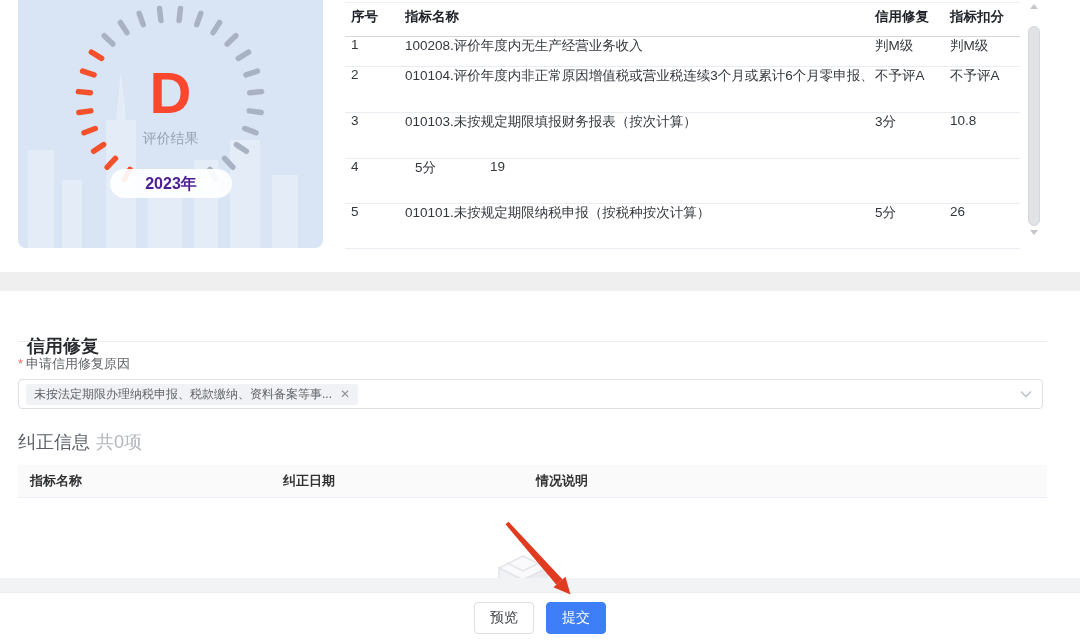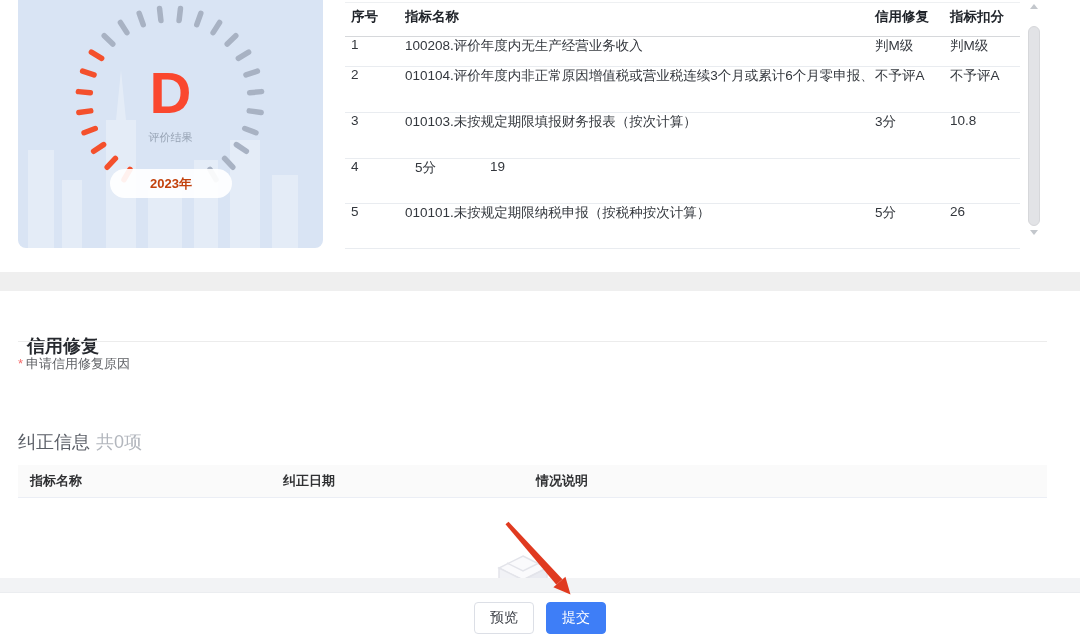--- a/index.html
+++ b/index.html
@@ -6,24 +6,24 @@
   body { background:#fff; font-family:"Liberation Sans", sans-serif; }
   .page { position:relative; width:1080px; height:642px; background:#fff; overflow:hidden; color:#33373d; }
 
   
   .score-card { position:absolute; left:18px; top:0; width:305px; height:248px;
     background:#d9e4f4; border-radius:0 0 8px 8px; overflow:hidden; }
   .score-card svg { position:absolute; left:0; top:0; }
   .grade-letter { position:absolute; left:0; top:64px; width:305px; text-align:center;
     font-size:58px; font-weight:bold; color:#fa472e; line-height:1; }
   .grade-caption { position:absolute; left:0; top:130px; width:305px; text-align:center;
-    font-size:11px; color:#97a3b4; }
+    font-size:14px; color:#97a3b4; }
   .year-pill { position:absolute; left:92px; top:169px; width:122px; height:29px;
     background:rgba(255,255,255,0.92); border-radius:15px; text-align:center;
-    line-height:29px; font-size:13px; color:#c2410c; font-weight:bold; }
+    line-height:29px; font-size:16px; color:#4c1d95; font-weight:bold; }
 
   
   .t1 { position:absolute; left:345px; top:0; width:675px; font-size:13.5px; }
   .t1-topline { position:absolute; left:345px; top:2px; width:675px; height:1px; background:#eef0f2; }
   .t1-row { display:flex; border-bottom:1px solid #e9ecf0; }
   .t1-head { font-weight:bold; color:#1f2329; height:28px; margin-top:8px; border-bottom:1px solid #d6d8db; }
   .t1-r1 { height:29px; } .t1-r2, .t1-r3 { height:45px; } .t1-r4, .t1-r5 { height:44px; }
   .c-no  { width:54px; padding-left:6px; }
   .c-name{ width:460px; white-space:nowrap; overflow:hidden; }
   .c-std { width:65px; padding-left:10px; }
@@ -172,20 +172,29 @@
   <div class="band"></div>
 
   <div class="repair">
     <div class="repair-title">信用修复</div>
     <div class="repair-divider"></div>
 
     <div class="reason-label">
       <span class="req-star">*</span><span>申请信用修复原因</span>
     </div>
 
+    <div class="reason-select">
+      <div class="tag-chip">
+        <span>未按法定期限办理纳税申报、税款缴纳、资料备案等事...</span>
+        <span class="tag-close">✕</span>
+      </div>
+      <svg class="select-arrow" width="12" height="8" viewBox="0 0 12 8">
+        <polyline points="1,1.5 6,6.5 11,1.5" fill="none" stroke="#c0c4cc" stroke-width="1.6"></polyline>
+      </svg>
+    </div>
 
     <div class="corr-label">
       <span>纠正信息</span><span class="corr-count">共0项</span>
     </div>
 
     <div class="t2-head">
       <div class="t2-c1">指标名称</div>
       <div class="t2-c3">纠正日期</div>
       <div class="t2-c4">情况说明</div>
     </div>

